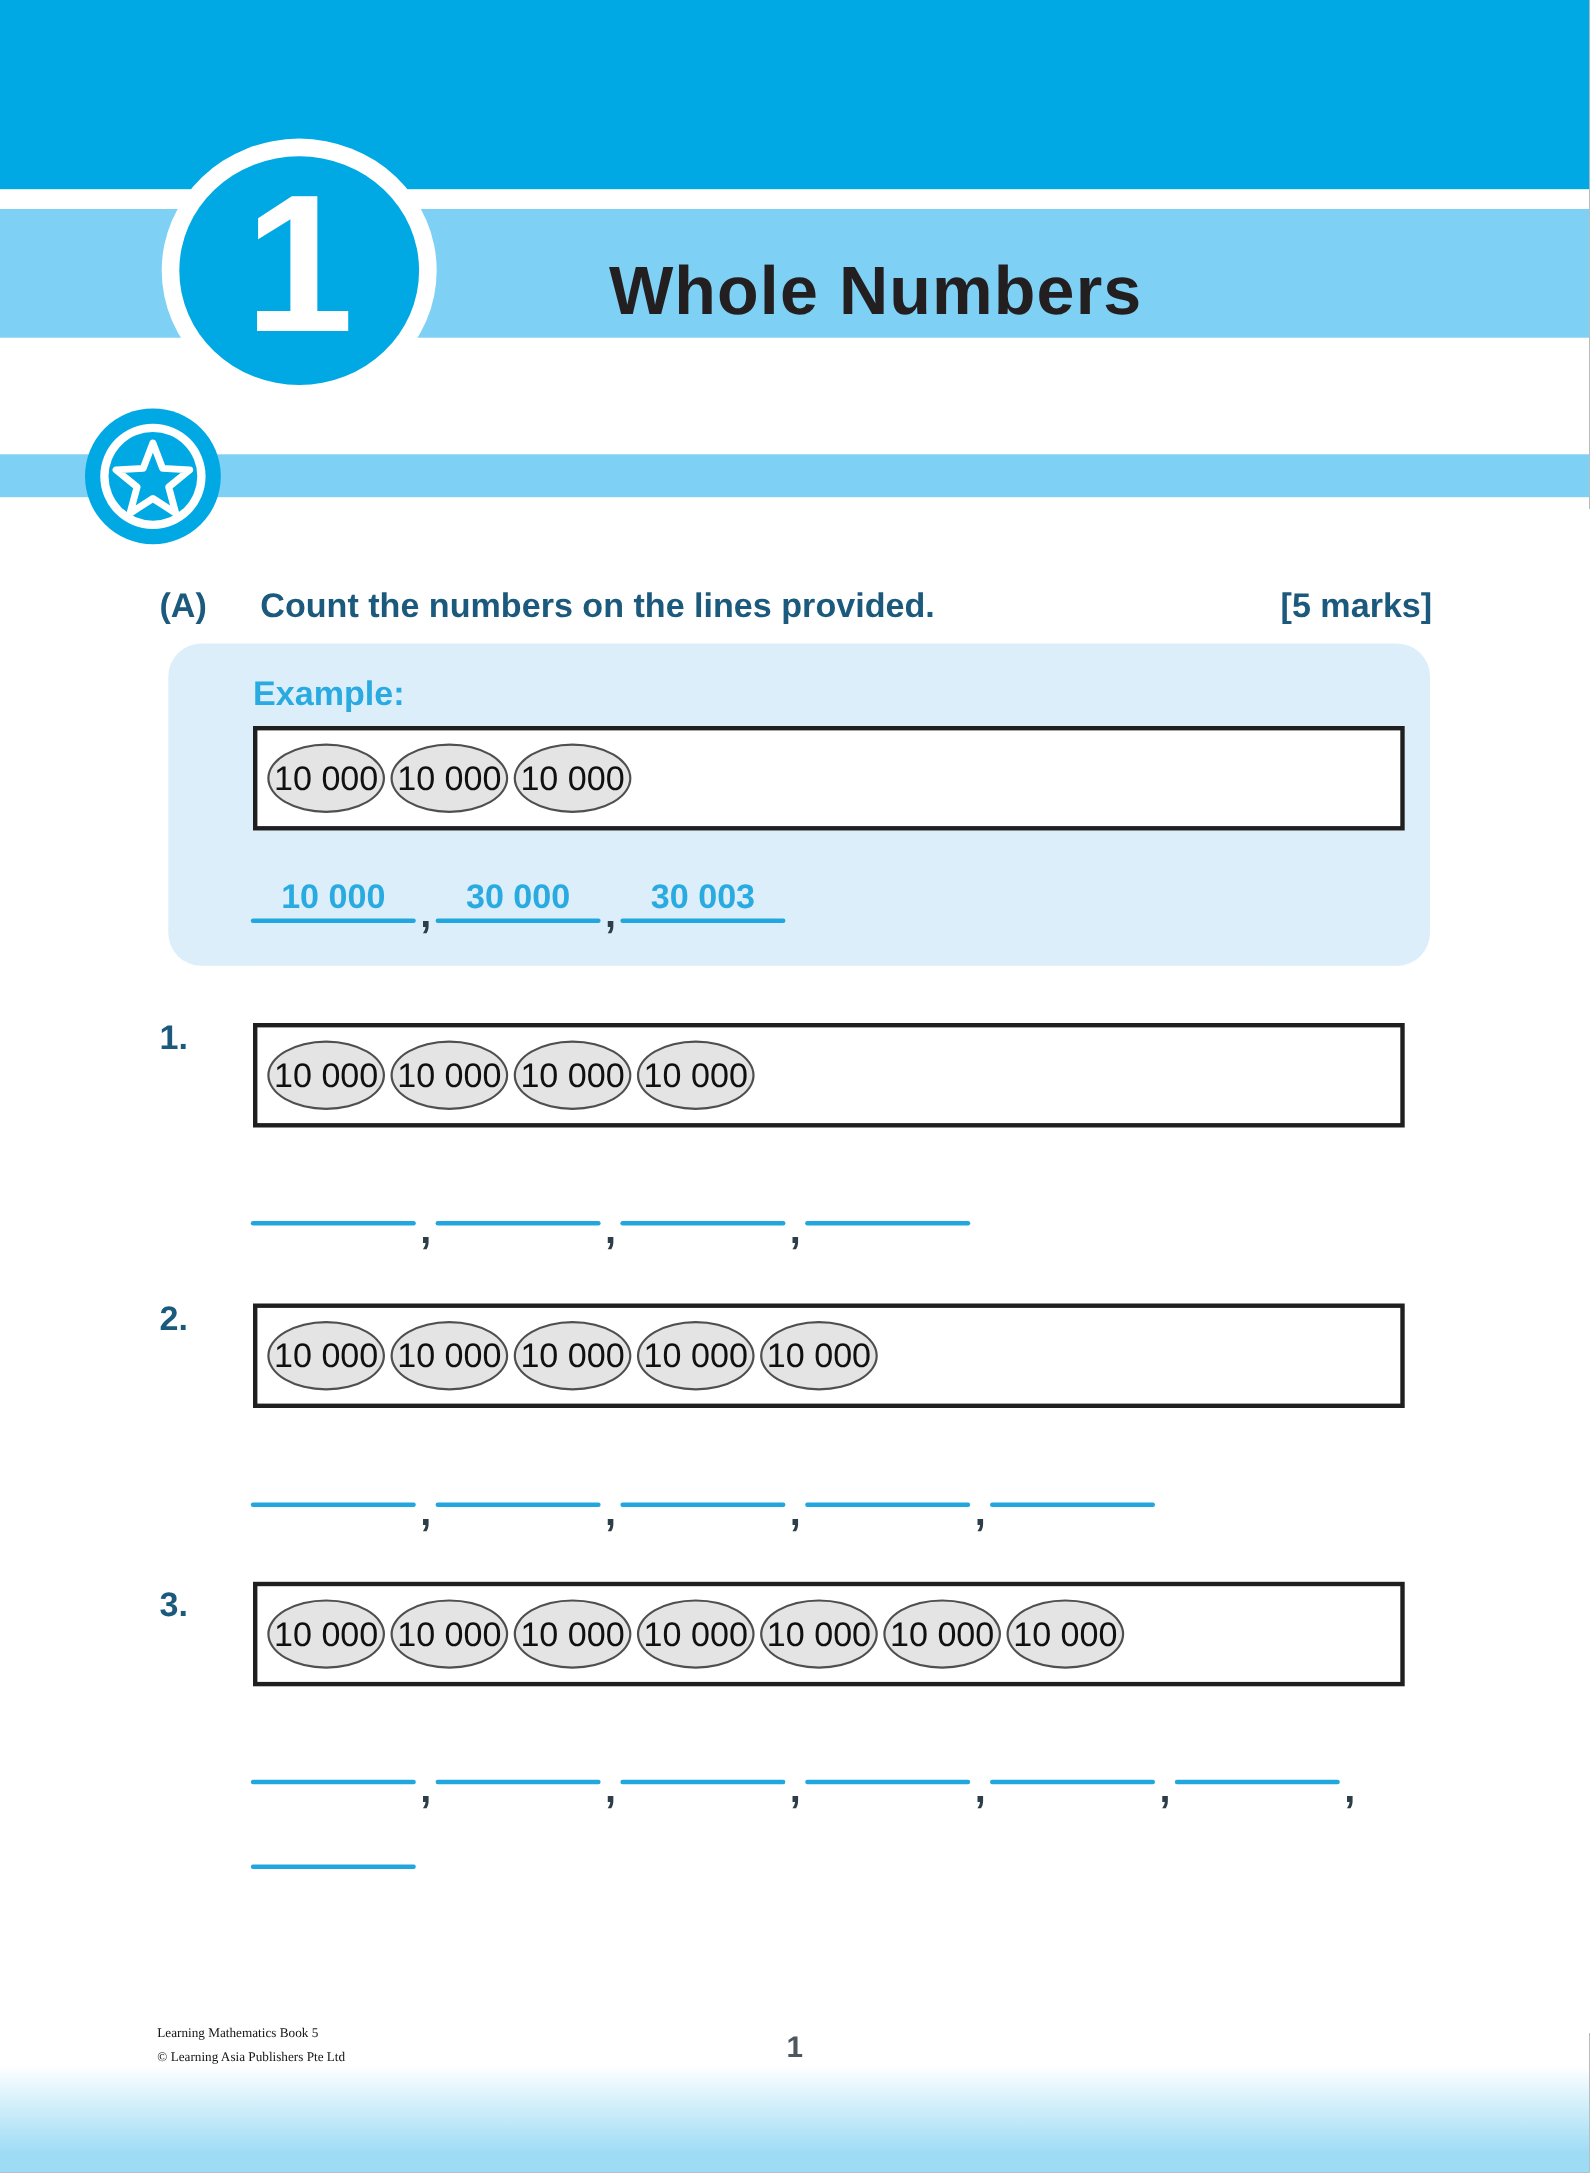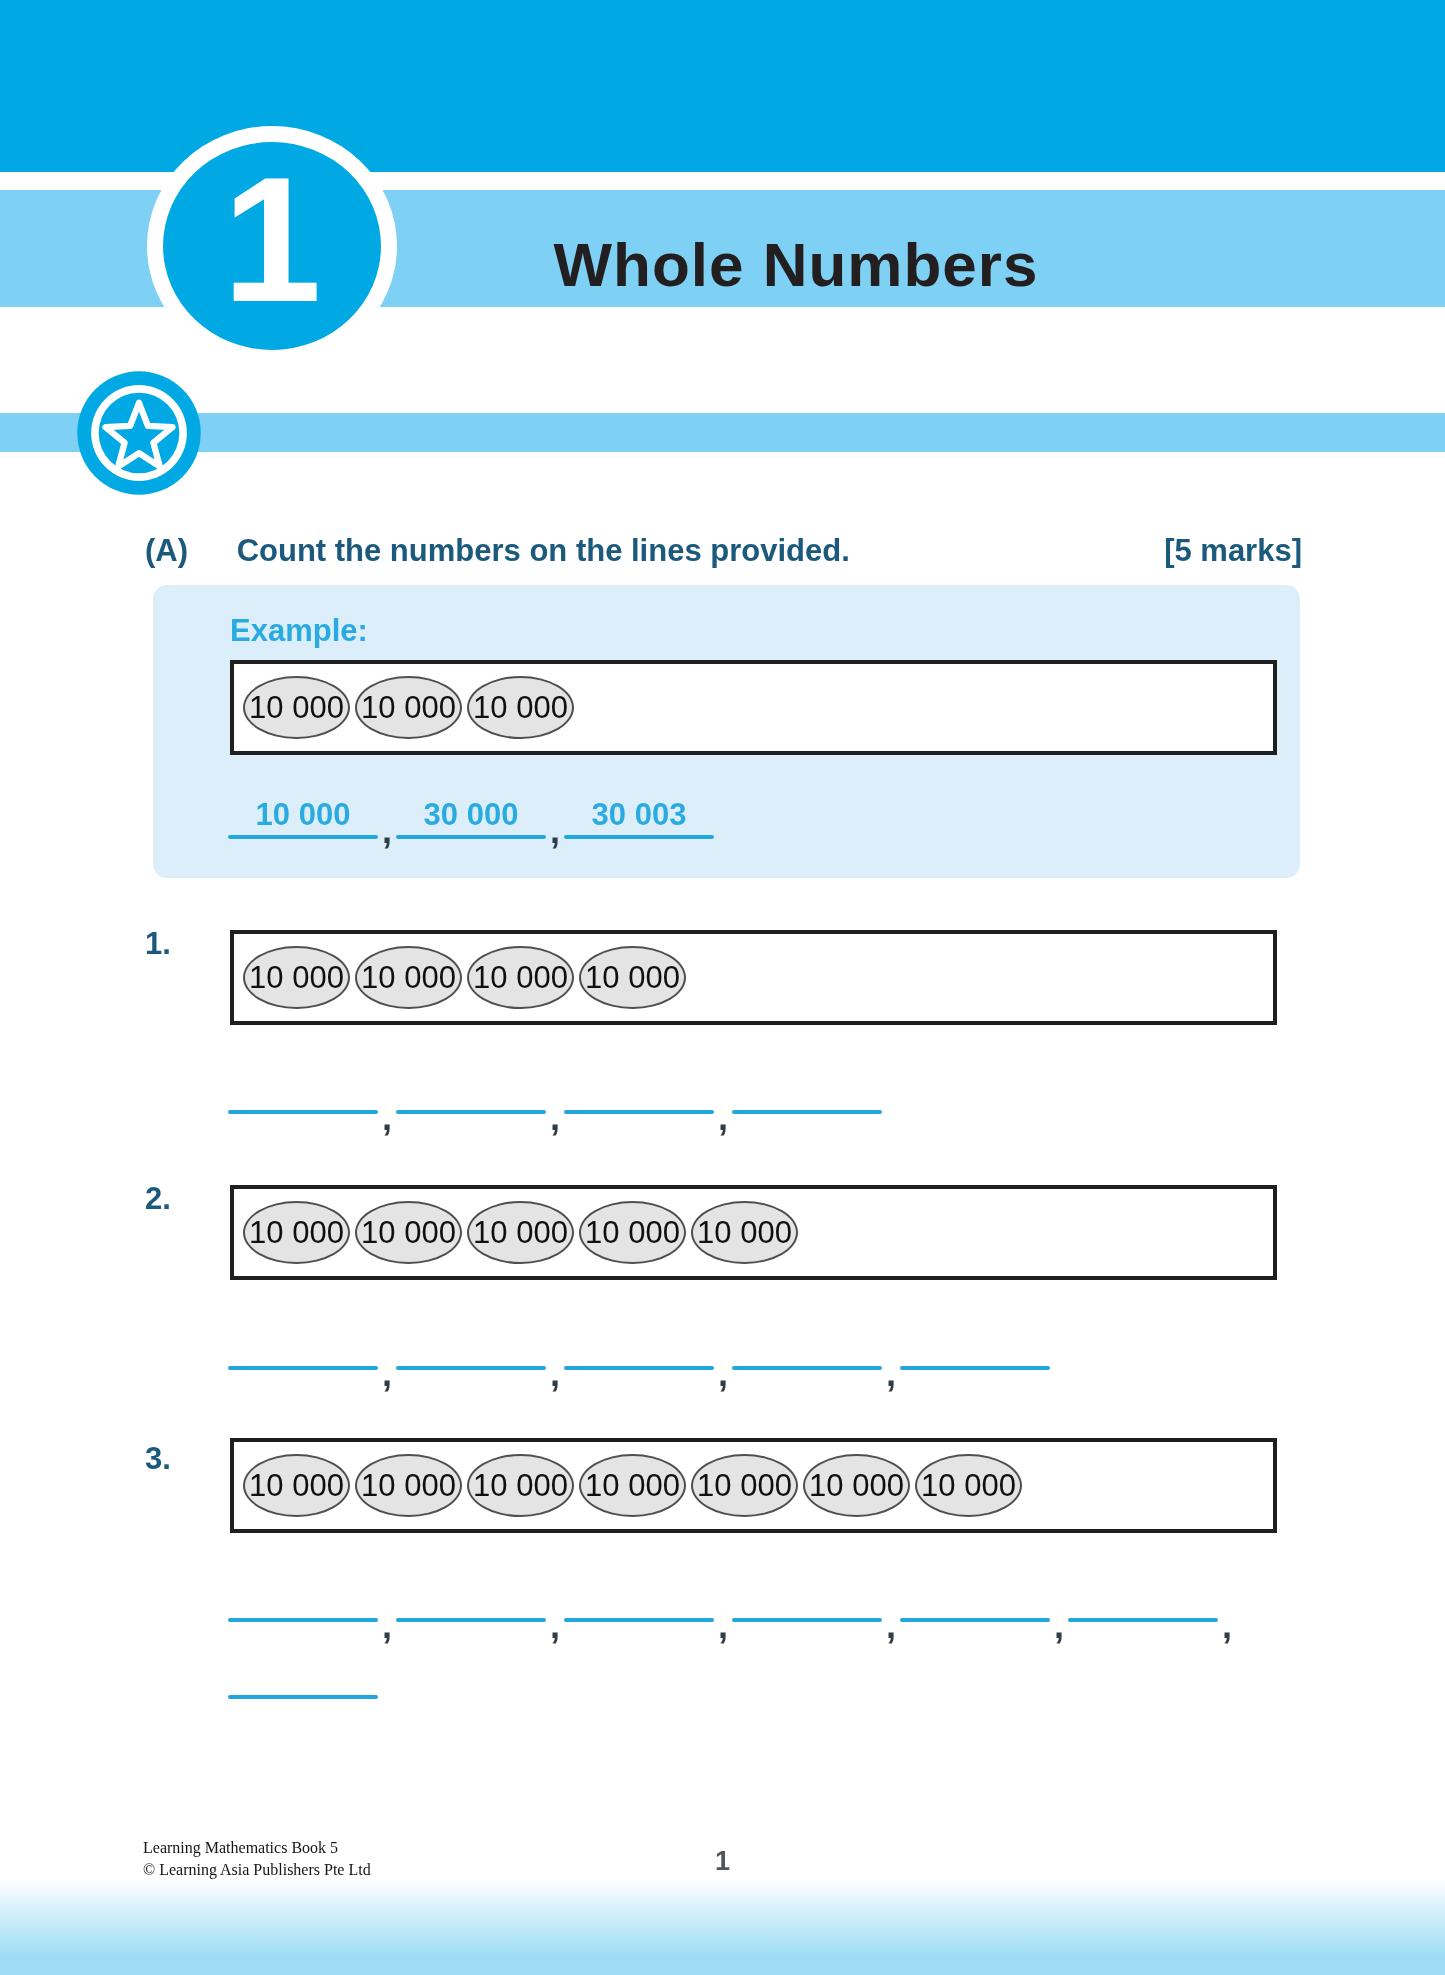--- a/index.html
+++ b/index.html
@@ -27,21 +27,21 @@
             font-size:28px;font-weight:bold;color:#24404e;}
 
   
   .secA{position:absolute;left:145px;top:533px;width:1157px;height:40px;
         font-size:31px;font-weight:bold;color:#1b5a7d;}
   .secA-label{display:inline-block;width:83px;}
   .secA-marks{float:right;}
 
   
   .example-panel{position:absolute;left:153px;top:585px;width:1147px;height:293px;
-                 background:#dceef9;border-radius:14px;}
+                 background:#dceef9;border-radius:30px;}
   .example-heading{position:absolute;left:77px;top:28px;font-size:31px;font-weight:bold;color:#29abe2;}
   .ex-box{position:absolute;left:77px;top:75px;}
 
   
   .counter-box{width:1047px;height:95px;background:#ffffff;border:4px solid #1f1f1f;box-sizing:border-box;
                display:flex;align-items:center;padding-left:9px;}
   .oval{width:107px;height:63px;flex:none;box-sizing:border-box;margin-right:5px;
         background:#e4e4e4;border:2px solid #4f4f4f;border-radius:50%;
         display:flex;align-items:center;justify-content:center;
         font-size:31px;color:#101010;white-space:nowrap;}
@@ -60,21 +60,21 @@
   .q-box{position:absolute;left:230px;}
   #q1-box{top:930px;} #q2-box{top:1185px;} #q3-box{top:1438px;}
 
   .blank-row{position:absolute;left:228px;display:flex;align-items:flex-start;height:50px;}
   #q1-blanks{top:1086px;} #q2-blanks{top:1342px;} #q3-blanks-1{top:1594px;} #q3-blanks-2{top:1671px;}
   .blank-line{width:150px;height:4px;flex:none;background:#21a7dd;border-radius:2px;margin-top:24px;}
   .blank-comma{flex:none;font-size:36px;font-weight:bold;color:#2e3e48;line-height:1;margin:14px 4px 0 4px;}
 
   
   .footer-book{position:absolute;left:143px;top:1837px;font-family:"Liberation Serif", serif;
-               font-size:16px;line-height:22px;color:#141414;}
+               font-size:12px;line-height:22px;color:#141414;}
   .page-num{position:absolute;left:0;right:0;top:1846px;text-align:center;
             font-size:27px;font-weight:bold;color:#4e565e;}
   .footer-band{position:absolute;left:0;right:0;bottom:0;height:97px;
                background:linear-gradient(180deg, rgba(158,220,245,0) 0%, rgba(158,220,245,0.5) 40%, #9edcf5 82%);}
   .unit-label{position:absolute;left:0;right:0;top:1882px;text-align:center;
               font-size:26px;font-weight:bold;font-style:italic;color:#2aa9dc;
               text-shadow:-2px 0 #fff, 2px 0 #fff, 0 -2px #fff, 0 2px #fff, -1px -1px #fff, 1px 1px #fff, -1px 1px #fff, 1px -1px #fff;}
 </style>
 </head>
 <body>

